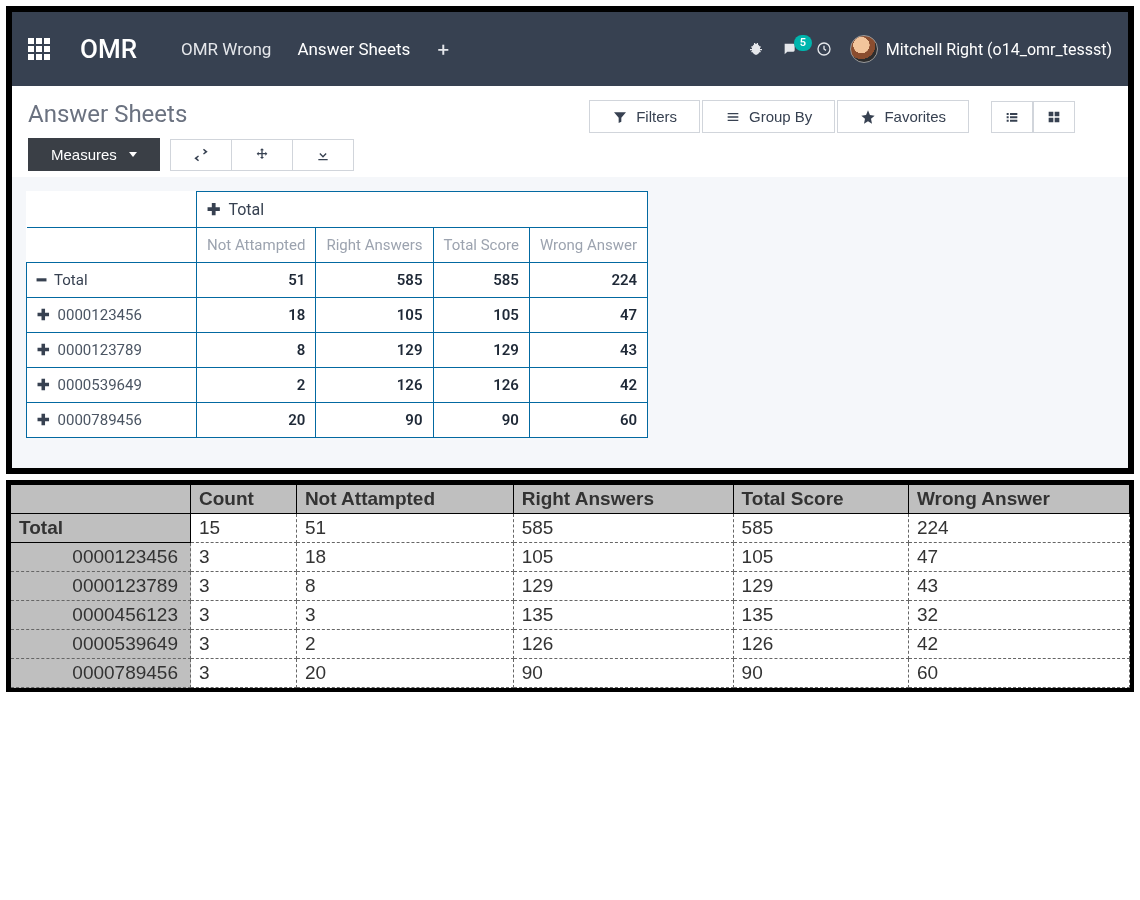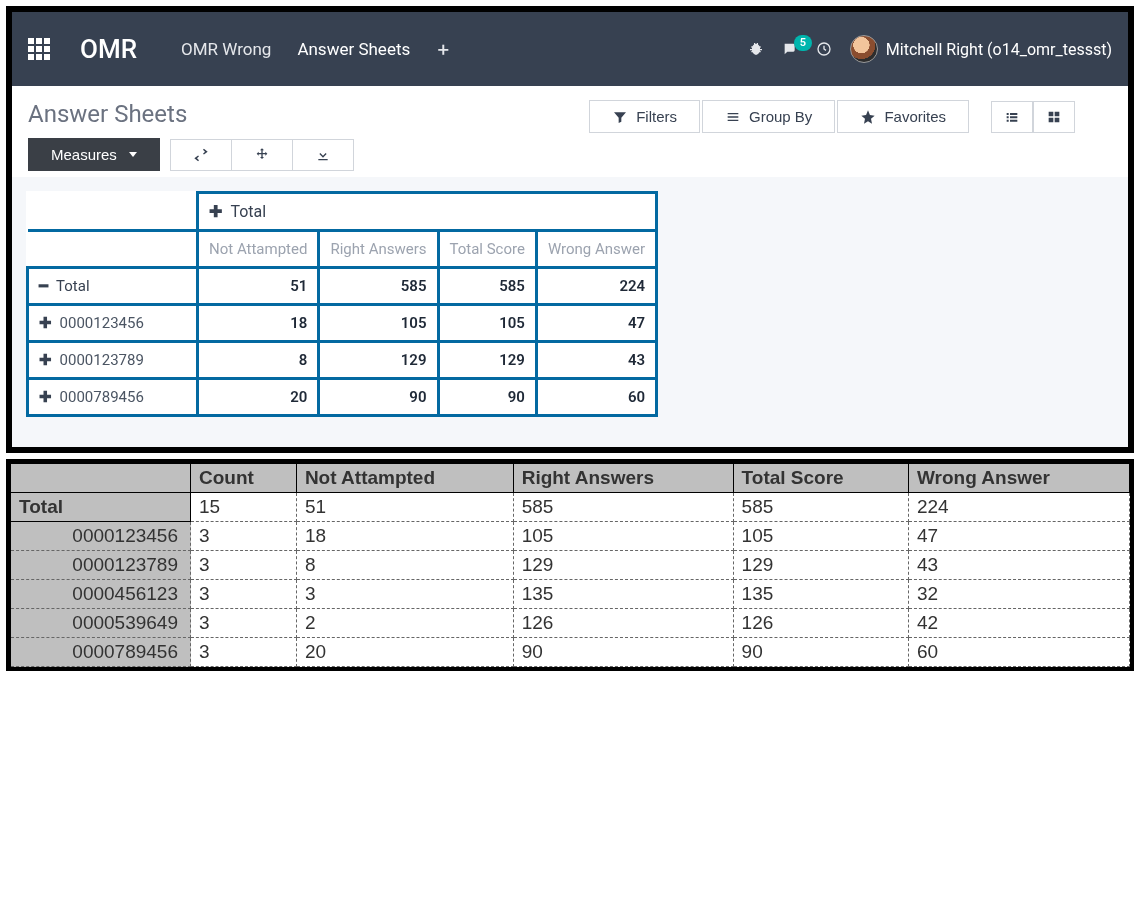--- a/index.html
+++ b/index.html
@@ -30,21 +30,21 @@
   .search-wrap{ flex:1; display:flex; flex-direction:column; }
   .search-line{ display:flex; align-items:center; border-bottom:1px solid #9ca3af; padding-bottom:4px; margin-bottom:10px;}
   .search-line input{ flex:1; border:none; outline:none; font-size:16px; color:#6b7280; padding:4px 2px; background:transparent;}
   .search-icon{ color:#4b5563; font-size:16px; cursor:pointer;}
   .filter-row{ display:flex; gap:2px; align-items:center;}
   .view-toggle{ display:flex; margin-left:20px;}
   .view-toggle .btn{ padding:7px 12px;}
   
   .pivot-wrap{ background:#f5f7fa; padding:14px 2px 30px 14px;}
   table.pivot{ border-collapse:collapse; background:#fff; font-size:15px; color:#374151; }
-  table.pivot th, table.pivot td{ border:3px solid #0369a1; padding:8px 10px; }
+  table.pivot th, table.pivot td{ border:1px solid #0369a1; padding:8px 10px; }
   table.pivot th{ font-weight:400; text-align:left; color:#6b7280;}
   table.pivot .plus{ font-weight:bold; margin-right:8px; color:#374151;}
   table.pivot .minus{ font-weight:bold; margin-right:8px; color:#374151;}
   table.pivot td.num{ text-align:right; font-weight:600; color:#1f2937;}
   table.pivot tr.head-total th{ font-size:16px; color:#374151;}
   table.pivot tr.subhead th{ color:#9ca3af; font-size:15px;}
   table.pivot tr.datarow td.label{ color:#4b5563;}
   table.pivot tr.totalrow td.label{ padding-left:10px; color:#374151;}
   
   .frame2{ border:4px solid #000000; margin:6px; }
@@ -201,20 +201,27 @@
             <td class="num">47</td>
           </tr>
       <tr class="datarow">
             <td class="label"><span class="plus">✚</span><span>0000123789</span></td>
             <td class="num">8</td>
             <td class="num">129</td>
             <td class="num">129</td>
             <td class="num">43</td>
           </tr>
       <tr class="datarow">
+            <td class="label"><span class="plus">✚</span><span>0000539649</span></td>
+            <td class="num">2</td>
+            <td class="num">126</td>
+            <td class="num">126</td>
+            <td class="num">42</td>
+          </tr>
+      <tr class="datarow">
             <td class="label"><span class="plus">✚</span><span>0000789456</span></td>
             <td class="num">20</td>
             <td class="num">90</td>
             <td class="num">90</td>
             <td class="num">60</td>
           </tr>
     </tbody>
       </table>
   </div>
 </div>

